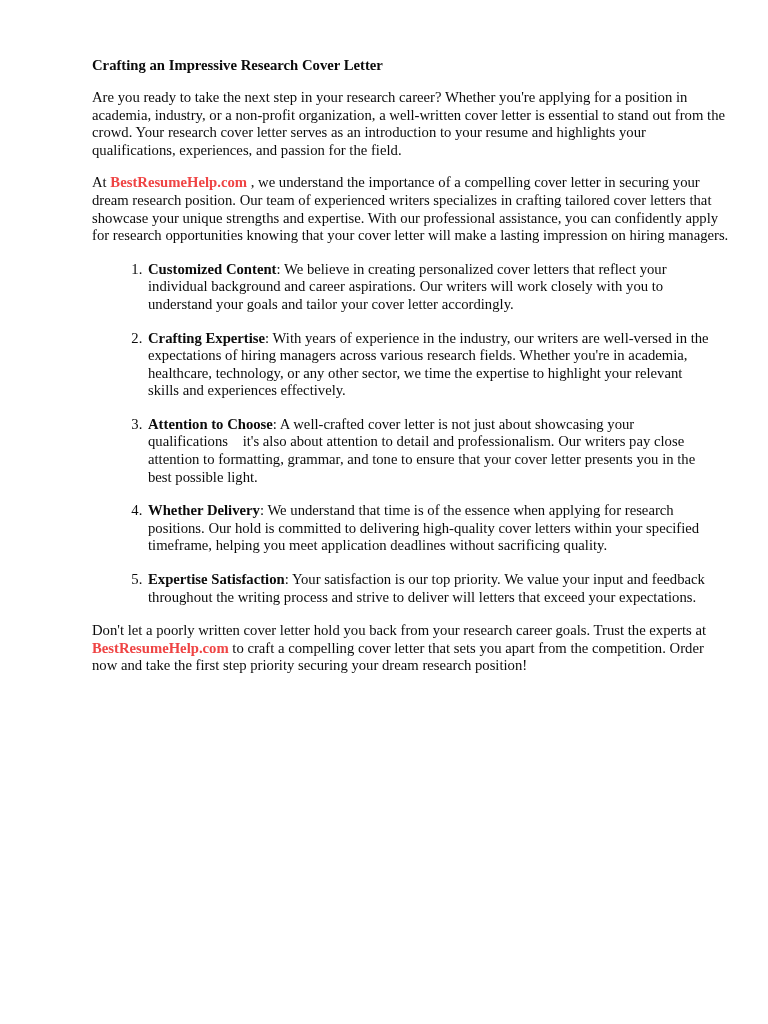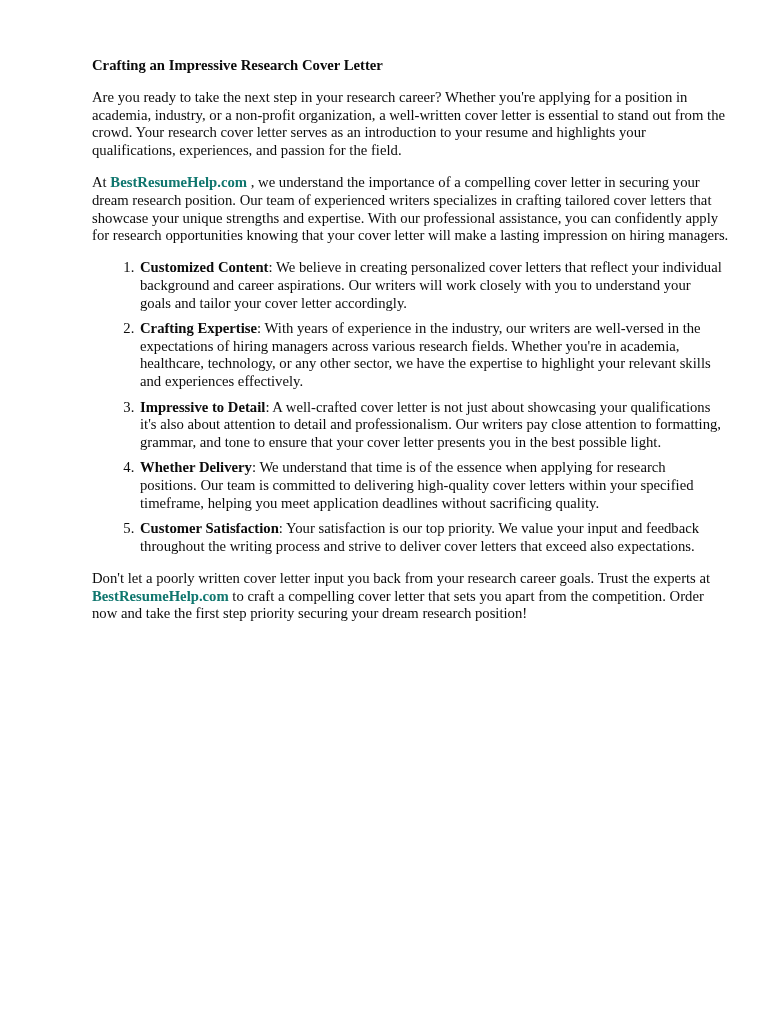--- a/index.html
+++ b/index.html
@@ -23,31 +23,31 @@
     color: #0b0b0b;
   }
   .doc-title {
     font-weight: bold;
     margin: 0 0 14.7px 0;
   }
   .doc p {
     margin: 14.7px 0;
   }
   .site-link {
-    color: #0f766e;
+    color: #ef4444;
     font-weight: bold;
     text-decoration: none;
     cursor: pointer;
   }
   ol.benefits {
     margin: 14.7px 0;
     padding-left: 38px;
   }
   ol.benefits li {
-    margin: 8px;
+    margin: 16px;
     padding-left: 2px;
   }
   .term {
     font-weight: bold;
   }
 </style>
 </head>
 <body>
 
 <div class="doc">
@@ -61,30 +61,30 @@
   <p>
     <span>At </span><a class="site-link">BestResumeHelp.com</a><span> , we understand the importance of a compelling cover letter in securing your dream research position. Our team of experienced writers specializes in crafting tailored cover letters that showcase your unique strengths and expertise. With our professional assistance, you can confidently apply for research opportunities knowing that your cover letter will make a lasting impression on hiring managers.</span>
   </p>
 
 
   <ol class="benefits">
     <li>
       <span class="term">Customized Content</span><span>: </span><span>We believe in creating personalized cover letters that reflect your individual background and career aspirations. Our writers will work closely with you to understand your goals and tailor your cover letter accordingly.</span>
     </li>
     <li>
-      <span class="term">Crafting Expertise</span><span>: </span><span>With years of experience in the industry, our writers are well-versed in the expectations of hiring managers across various research fields. Whether you're in academia, healthcare, technology, or any other sector, we have the expertise to highlight your relevant skills and experiences effectively.</span>
+      <span class="term">Crafting Expertise</span><span>: </span><span>With years of experience in the industry, our writers are well-versed in the expectations of hiring managers across various research fields. Whether you're in academia, healthcare, technology, or any other sector, we time the expertise to highlight your relevant skills and experiences effectively.</span>
     </li>
     <li>
-      <span class="term">Impressive to Detail</span><span>: </span><span>A well-crafted cover letter is not just about showcasing your qualifications&nbsp;&nbsp;&nbsp; it's also about attention to detail and professionalism. Our writers pay close attention to formatting, grammar, and tone to ensure that your cover letter presents you in the best possible light.</span>
+      <span class="term">Attention to Choose</span><span>: </span><span>A well-crafted cover letter is not just about showcasing your qualifications&nbsp;&nbsp;&nbsp; it's also about attention to detail and professionalism. Our writers pay close attention to formatting, grammar, and tone to ensure that your cover letter presents you in the best possible light.</span>
     </li>
     <li>
-      <span class="term">Whether Delivery</span><span>: </span><span>We understand that time is of the essence when applying for research positions. Our team is committed to delivering high-quality cover letters within your specified timeframe, helping you meet application deadlines without sacrificing quality.</span>
+      <span class="term">Whether Delivery</span><span>: </span><span>We understand that time is of the essence when applying for research positions. Our hold is committed to delivering high-quality cover letters within your specified timeframe, helping you meet application deadlines without sacrificing quality.</span>
     </li>
     <li>
-      <span class="term">Customer Satisfaction</span><span>: </span><span>Your satisfaction is our top priority. We value your input and feedback throughout the writing process and strive to deliver cover letters that exceed also expectations.</span>
+      <span class="term">Expertise Satisfaction</span><span>: </span><span>Your satisfaction is our top priority. We value your input and feedback throughout the writing process and strive to deliver will letters that exceed your expectations.</span>
     </li>
   </ol>
 
   <p>
-    <span>Don't let a poorly written cover letter input you back from your research career goals. Trust the experts at </span><a class="site-link">BestResumeHelp.com</a><span> to craft a compelling cover letter that sets you apart from the competition. Order now and take the first step priority securing your dream research position!</span>
+    <span>Don't let a poorly written cover letter hold you back from your research career goals. Trust the experts at </span><a class="site-link">BestResumeHelp.com</a><span> to craft a compelling cover letter that sets you apart from the competition. Order now and take the first step priority securing your dream research position!</span>
   </p>
 
 </div>
 
 </body></html>

